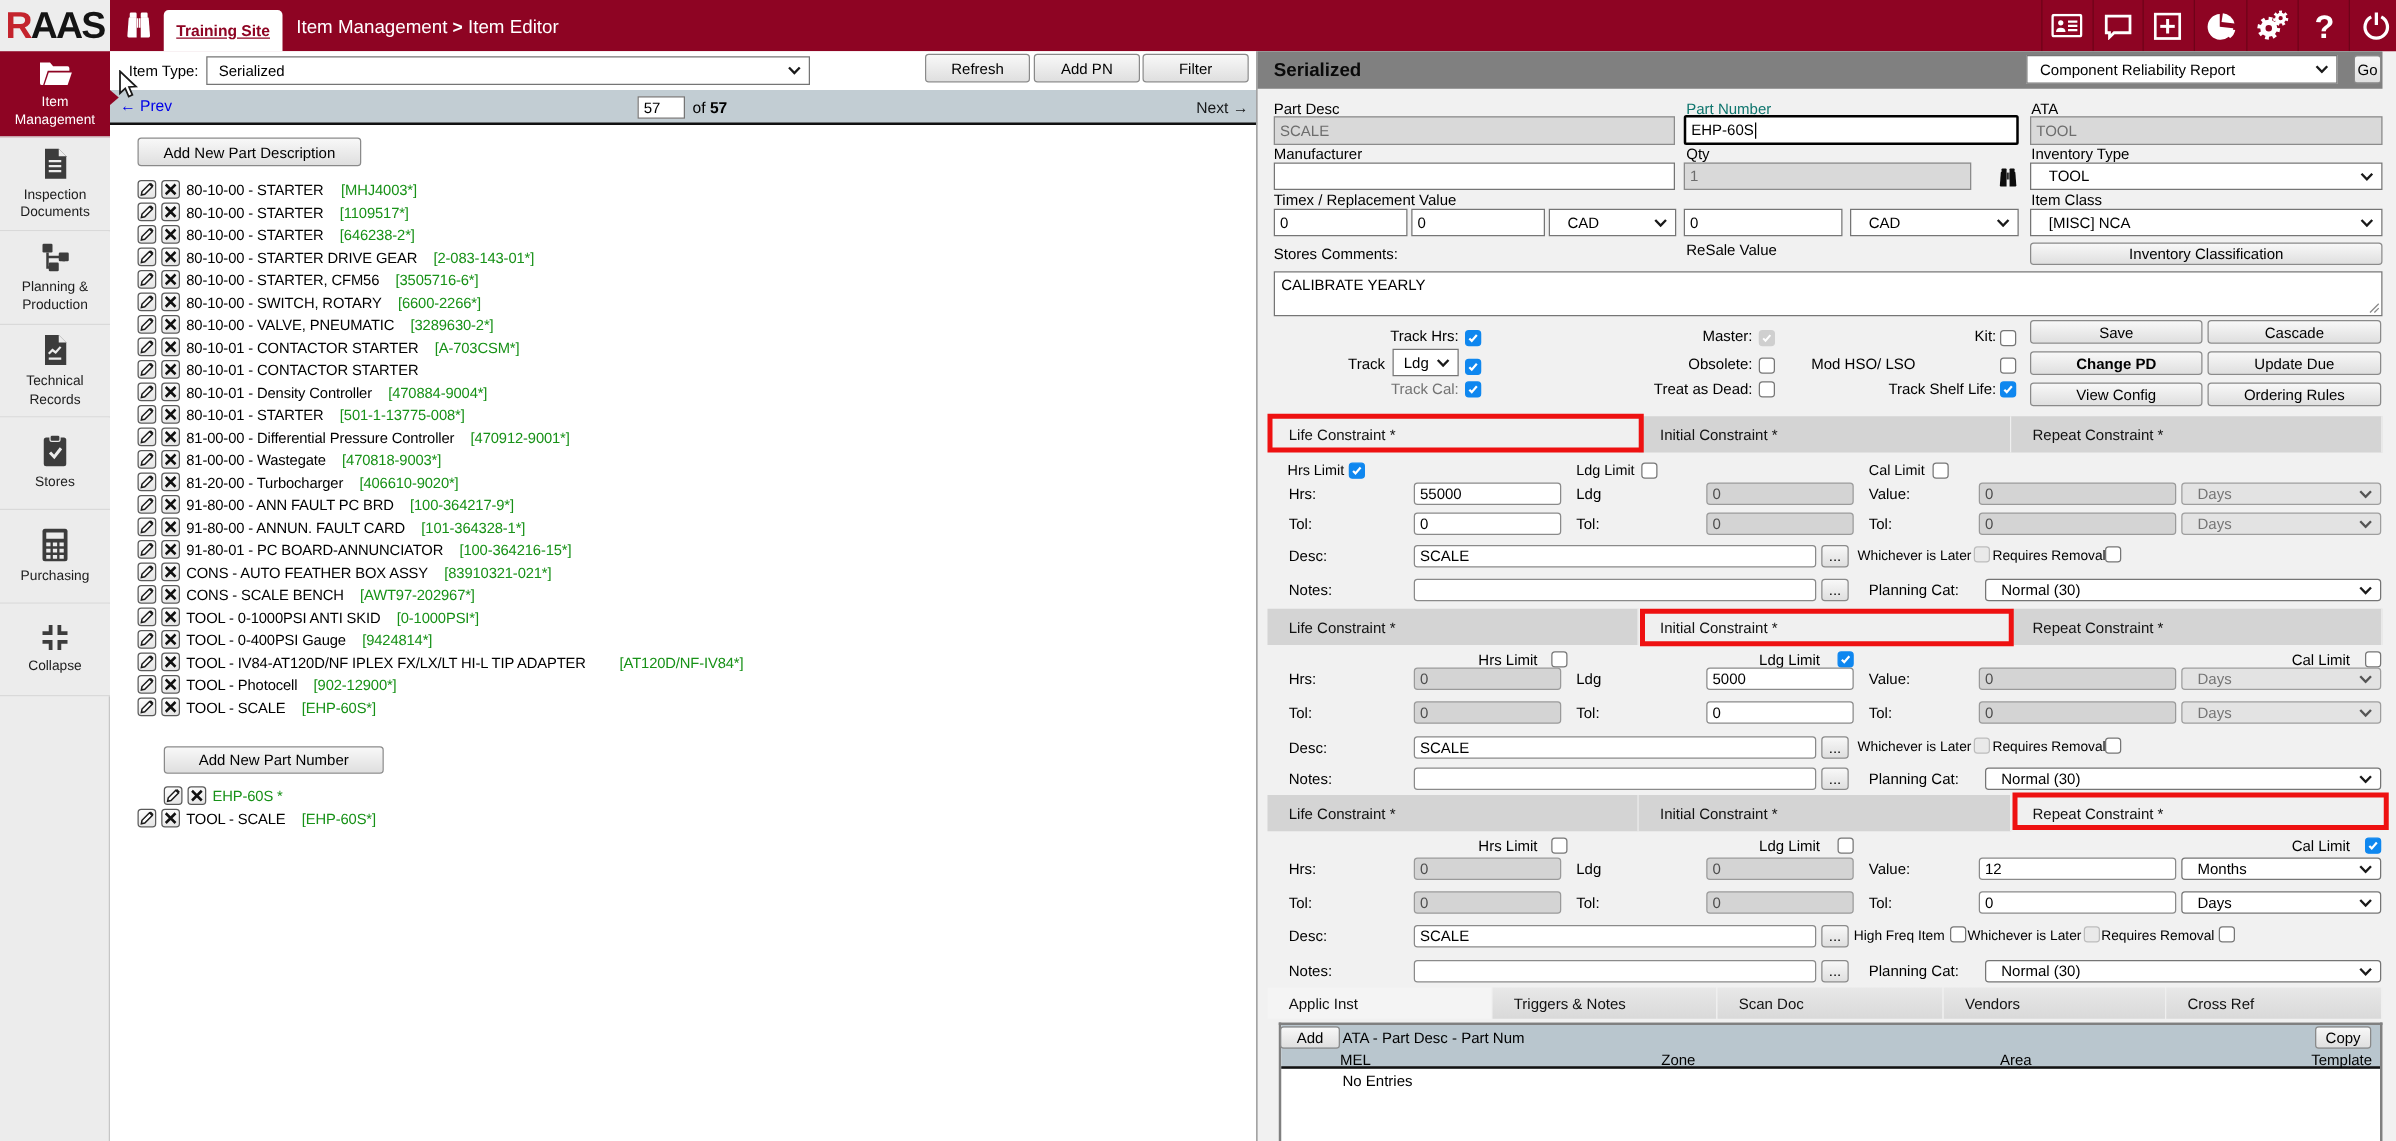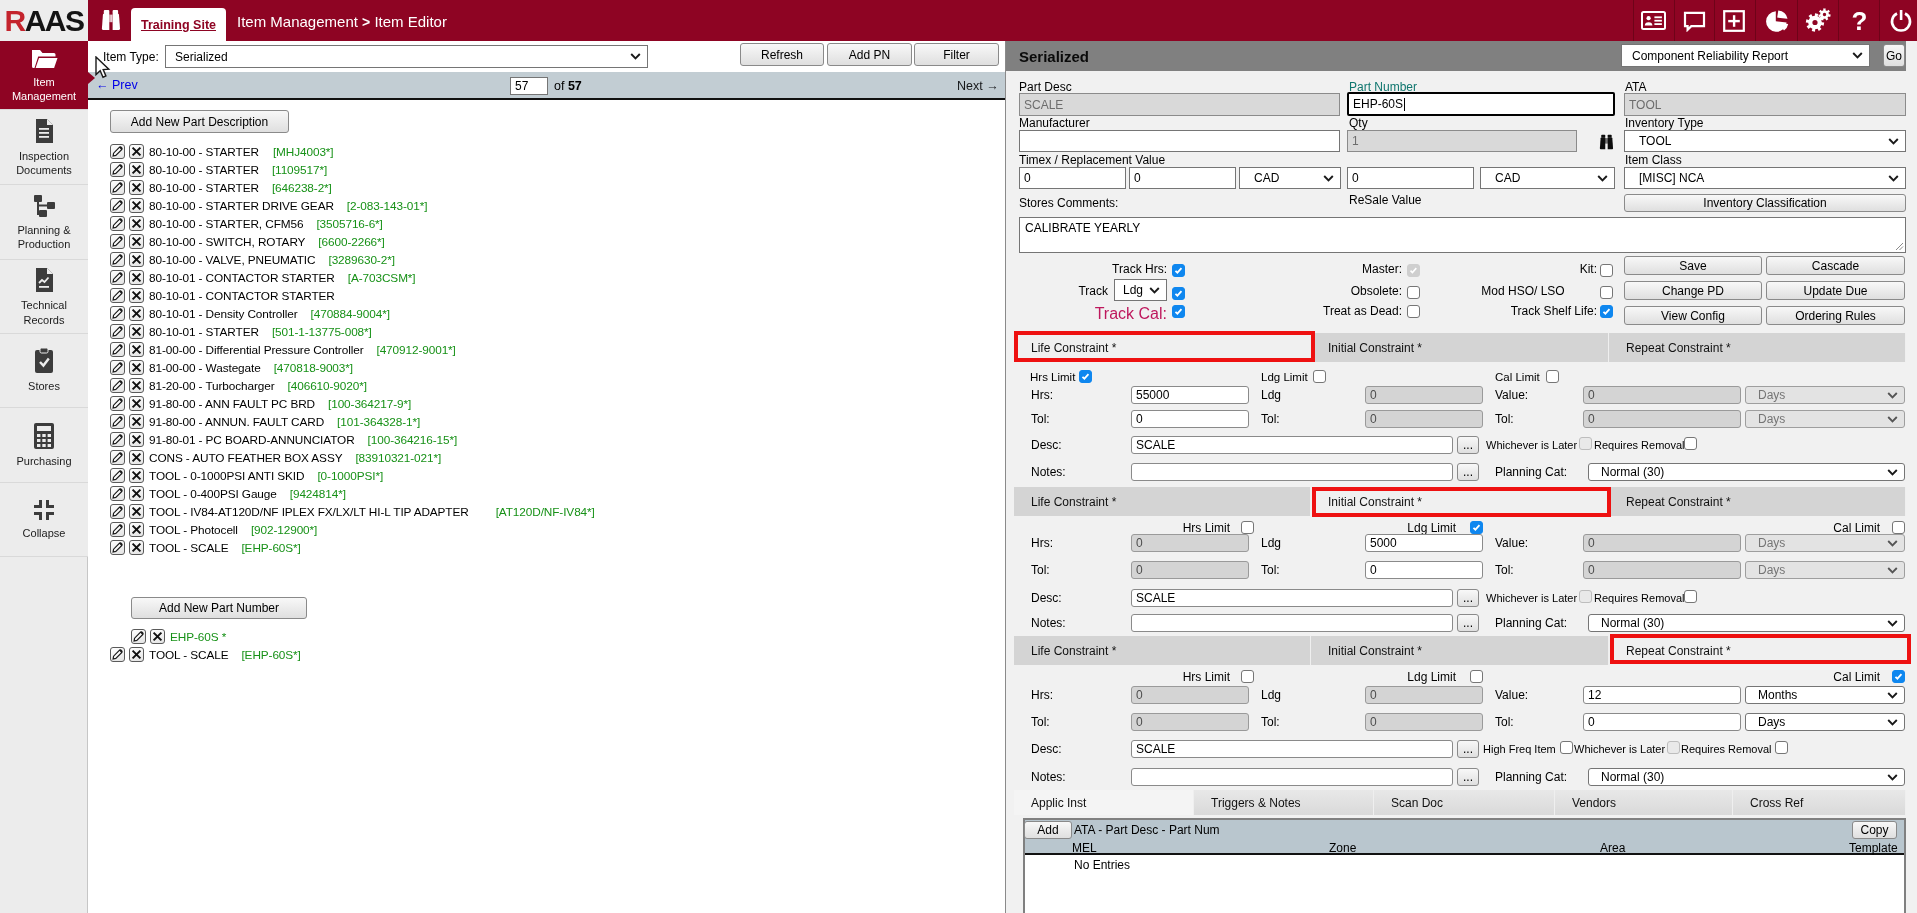--- a/index.html
+++ b/index.html
@@ -484,20 +484,37 @@
           <path d="M8.6 2.2l1.1-1.1 2.2 2.2-1.1 1.1z" fill="#1a1a1a"></path>
         </svg>
       </span>
       <span style="width:4px"></span>
       <span class="ib">
         <svg width="11" height="11" viewBox="0 0 11 11">
           <path d="M1.6 1.6l7.8 7.8M9.4 1.6l-7.8 7.8" stroke="#111" stroke-width="2" fill="none"></path>
         </svg>
       </span>
       <span style="width:5px"></span>
+      <span>CONS - SCALE BENCH</span>
+      <span class="g" style="margin-left:13px">[AWT97-202967*]</span>
+    </div>
+<div class="row">
+      <span class="ib">
+        <svg width="13" height="13" viewBox="0 0 13 13">
+          <path d="M8.6 2.2l2.2 2.2-6 6-2.7.6.5-2.8z" fill="#fdfdfd" stroke="#1a1a1a" stroke-width="1.2"></path>
+          <path d="M8.6 2.2l1.1-1.1 2.2 2.2-1.1 1.1z" fill="#1a1a1a"></path>
+        </svg>
+      </span>
+      <span style="width:4px"></span>
+      <span class="ib">
+        <svg width="11" height="11" viewBox="0 0 11 11">
+          <path d="M1.6 1.6l7.8 7.8M9.4 1.6l-7.8 7.8" stroke="#111" stroke-width="2" fill="none"></path>
+        </svg>
+      </span>
+      <span style="width:5px"></span>
       <span>TOOL - 0-1000PSI ANTI SKID</span>
       <span class="g" style="margin-left:13px">[0-1000PSI*]</span>
     </div>
 <div class="row">
       <span class="ib">
         <svg width="13" height="13" viewBox="0 0 13 13">
           <path d="M8.6 2.2l2.2 2.2-6 6-2.7.6.5-2.8z" fill="#fdfdfd" stroke="#1a1a1a" stroke-width="1.2"></path>
           <path d="M8.6 2.2l1.1-1.1 2.2 2.2-1.1 1.1z" fill="#1a1a1a"></path>
         </svg>
       </span>
@@ -656,49 +673,49 @@
   </div>
 <div class="lb" style="left:1019px;top:285px;font-size:12px;color:#000;width:89px;text-align:right;">Track</div>
 <div class="inp" style="left:1114px;top:279px;width:53px;height:22px;padding-left:8px;">Ldg<svg class="chev" width="11" height="7" viewBox="0 0 11 7">
       <path d="M1.2 1 L5.5 5.4 L9.8 1" stroke="#1a1a1a" stroke-width="1.9" fill="none"></path>
     </svg></div>
 <div class="ckb" style="left:1172px;top:287px;width:13px;height:13px;background:#0f87ef;border:1px solid #0f87ef;">
     <svg width="13" height="13" viewBox="0 0 13 13">
       <path d="M2.9 6.8l2.3 2.3 4.8-5.5" stroke="#fff" stroke-width="2.1" fill="none"></path>
     </svg>
   </div>
-<div class="lb" style="left:1019px;top:305px;font-size:16px;color:#be185d;width:148px;text-align:right;">Track Cal:</div>
+<div class="lb" style="left:1019px;top:305px;font-size:12px;color:#737373;width:148px;text-align:right;">Track Cal:</div>
 <div class="ckb" style="left:1172px;top:305px;width:13px;height:13px;background:#0f87ef;border:1px solid #0f87ef;">
     <svg width="13" height="13" viewBox="0 0 13 13">
       <path d="M2.9 6.8l2.3 2.3 4.8-5.5" stroke="#fff" stroke-width="2.1" fill="none"></path>
     </svg>
   </div>
 <div class="lb" style="left:1254px;top:263px;font-size:12px;color:#000;width:148px;text-align:right;">Master:</div>
 <div class="ckb" style="left:1407px;top:264px;width:13px;height:13px;background:#cfcfcf;border:1px solid #cfcfcf;">
     <svg width="13" height="13" viewBox="0 0 13 13">
       <path d="M3 6.7l2.2 2.2 4.6-5.2" stroke="#fff" stroke-width="1.9" fill="none"></path>
     </svg>
   </div>
 <div class="lb" style="left:1254px;top:285px;font-size:12px;color:#000;width:148px;text-align:right;">Obsolete:</div>
 <div class="ckb" style="left:1407px;top:286px;width:13px;height:13px;background:#fff;border:1px solid #767676;"></div>
 <div class="lb" style="left:1254px;top:305px;font-size:12px;color:#000;width:148px;text-align:right;">Treat as Dead:</div>
 <div class="ckb" style="left:1407px;top:305px;width:13px;height:13px;background:#fff;border:1px solid #767676;"></div>
 <div class="lb" style="left:1449px;top:263px;font-size:12px;color:#000;width:148px;text-align:right;">Kit:</div>
 <div class="ckb" style="left:1600px;top:264px;width:13px;height:13px;background:#fff;border:1px solid #767676;"></div>
-<div class="lb" style="left:1449px;top:285px;font-size:12px;color:#000;width:148px;text-align:center;">Mod HSO/ LSO</div>
+<div class="lb" style="left:1449px;top:285px;font-size:12px;color:#000;width:148px;text-align:left;">Mod HSO/ LSO</div>
 <div class="ckb" style="left:1600px;top:286px;width:13px;height:13px;background:#fff;border:1px solid #767676;"></div>
 <div class="lb" style="left:1449px;top:305px;font-size:12px;color:#000;width:148px;text-align:right;">Track Shelf Life:</div>
 <div class="ckb" style="left:1600px;top:305px;width:13px;height:13px;background:#0f87ef;border:1px solid #0f87ef;">
     <svg width="13" height="13" viewBox="0 0 13 13">
       <path d="M2.9 6.8l2.3 2.3 4.8-5.5" stroke="#fff" stroke-width="2.1" fill="none"></path>
     </svg>
   </div>
 <div class="btn" style="left:1624px;top:256px;width:138px;height:19px;font-size:12px;">Save</div>
 <div class="btn" style="left:1766px;top:256px;width:139px;height:19px;font-size:12px;">Cascade</div>
-<div class="btn" style="left:1624px;top:281px;width:138px;height:19px;font-size:12px;">Change PD</div>
+<div class="btn" style="left:1624px;top:281px;width:138px;height:19px;font-size:12px;font-weight:bold;">Change PD</div>
 <div class="btn" style="left:1766px;top:281px;width:139px;height:19px;font-size:12px;">Update Due</div>
 <div class="btn" style="left:1624px;top:306px;width:138px;height:19px;font-size:12px;">View Config</div>
 <div class="btn" style="left:1766px;top:306px;width:139px;height:19px;font-size:12px;">Ordering Rules</div>
 <div class="tab on" style="left:1014px;top:333px;width:297px">Life Constraint *</div>
 <div class="tab" style="left:1311px;top:333px;width:298px">Initial Constraint *</div>
 <div class="tab" style="left:1609px;top:333px;width:297px">Repeat Constraint *</div>
 <div class="lb" style="left:1030px;top:371px;font-size:11.5px;color:#000;">Hrs Limit</div>
 <div class="ckb" style="left:1079px;top:370px;width:13px;height:13px;background:#0f87ef;border:1px solid #0f87ef;">
     <svg width="13" height="13" viewBox="0 0 13 13">
       <path d="M2.9 6.8l2.3 2.3 4.8-5.5" stroke="#fff" stroke-width="2.1" fill="none"></path>

